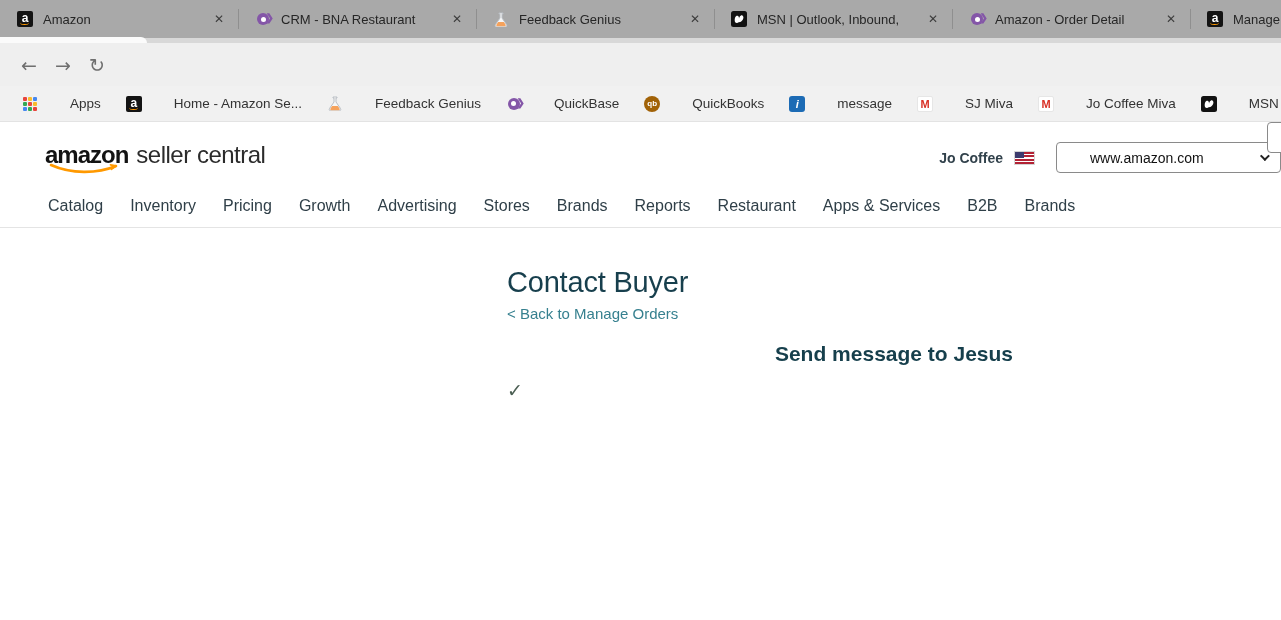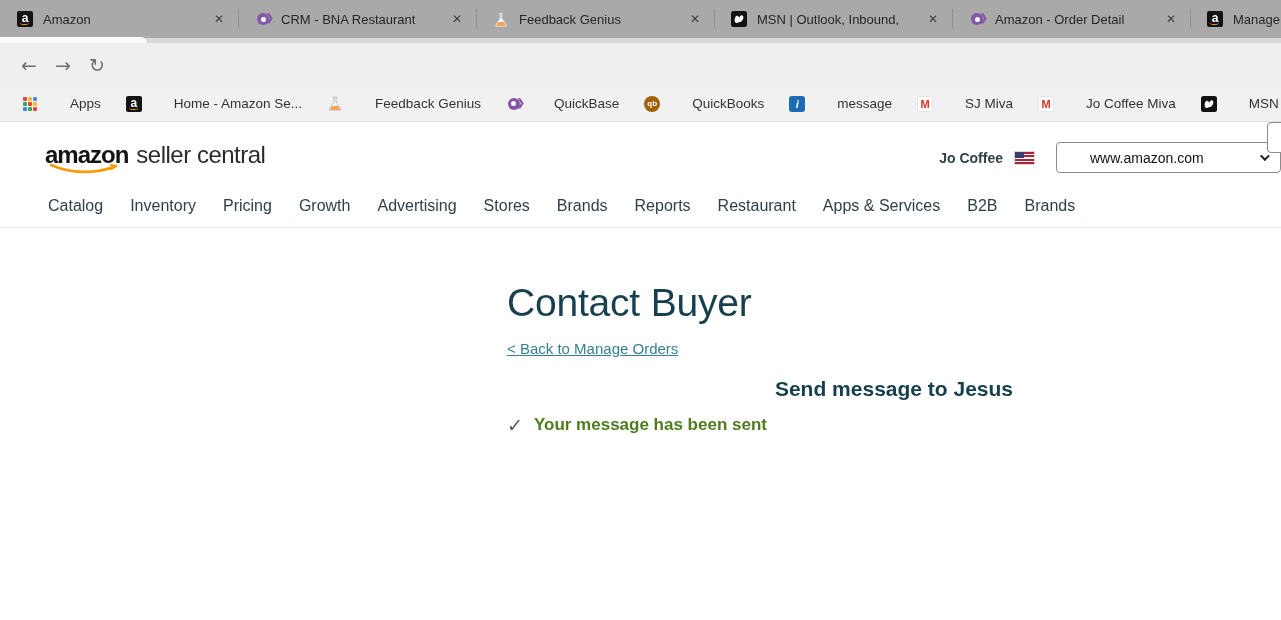--- a/index.html
+++ b/index.html
@@ -56,22 +56,22 @@
   .flag::before { content:''; position:absolute; left:0; top:0; width:9px; height:6px; background:#3c3b6e; }
   .mkt-select { width:225px; height:31px; border:1px solid #8a8a8a; border-radius:4px; background:#fff; display:flex; align-items:center; justify-content:space-between; padding:0 13px 0 17px; margin-left:22px; cursor:pointer; }
   .mkt-value { font-size:14px; color:#111;margin-left:16px; }
   .caret { width:7px; height:7px; border-right:2px solid #222; border-bottom:2px solid #222; transform:rotate(45deg) translateY(-2px); }
   .partial-box { position:absolute; left:1267px; top:0; width:40px; height:31px; border:1px solid #8a8a8a; border-radius:4px; background:#fff; }
 
   .sc-nav { height:43px; display:flex; align-items:center; padding-left:48px; border-bottom:1px solid #e4e4e4; }
   .sc-nav-item { font-size:16px; color:#2f3f48; margin-right:27px; white-space:nowrap; cursor:pointer; }
 
   .content { padding-left:507px; }
-  .page-title { margin-top:53px; font-size:39px; font-weight:400; color:#173f4d; letter-spacing:-0.2px; }
-  .back-link { display:inline-block; margin-top:15px; font-size:15px; color:#36808f; cursor:pointer;text-decoration:underline; }
+  .page-title { margin-top:38px; font-size:29px; font-weight:400; color:#173f4d; letter-spacing:-0.2px; }
+  .back-link { display:inline-block; margin-top:6px; font-size:15px; color:#36808f; cursor:pointer; }
   .section-title { margin-top:19px; font-size:21px; font-weight:bold; color:#163f4c;text-align:center; }
   .success-row { margin-top:13px; display:flex; align-items:center; }
   .check { font-size:19px; font-weight:bold; color:#4b5f53; font-family:"DejaVu Sans", sans-serif; }
   .success-text { margin-left:11px; font-size:17px; font-weight:bold; color:#4e7c1f; }
 </style>
 </head>
 <body>
 
 <div class="browser">
 
@@ -250,18 +250,17 @@
       <span class="sc-nav-item">B2B</span>
       <span class="sc-nav-item">Brands</span>
     </div>
 
     <div class="content">
       <div class="page-title">Contact Buyer</div>
       <a class="back-link">&lt; Back to Manage Orders</a>
       <div class="section-title">Send message to Jesus</div>
       <div class="success-row">
         <span class="check">✓</span>
-        <span class="success-text">Your message has been sent</span>
       </div>
     </div>
 
   </div>
 </div>
 
 </body></html>

